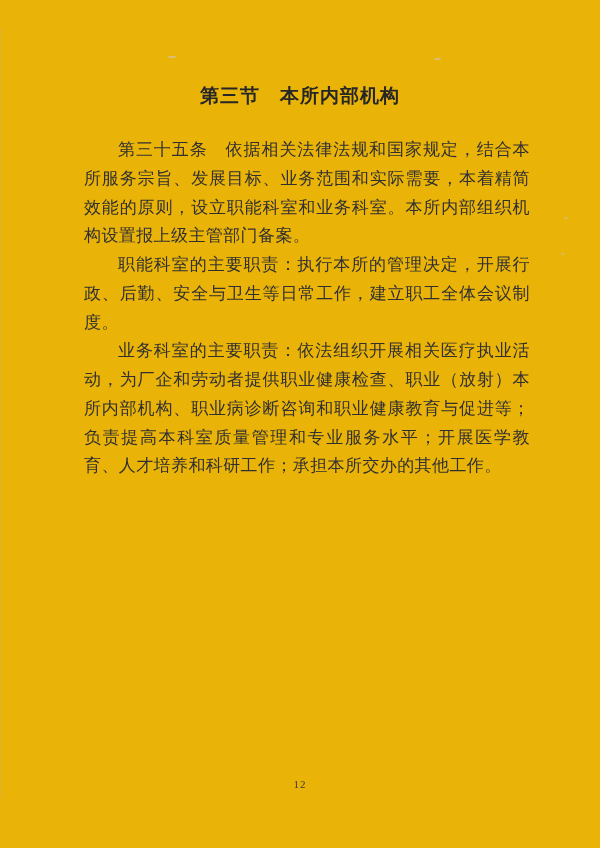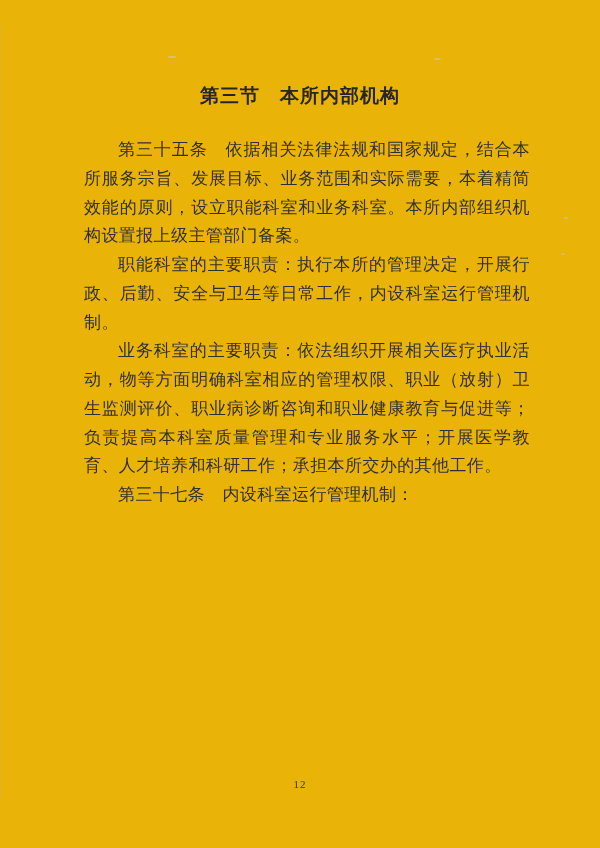--- a/index.html
+++ b/index.html
@@ -83,20 +83,19 @@
 
   <div class="artifact a1"></div>
   <div class="artifact a2"></div>
   <div class="artifact a3"></div>
   <div class="artifact a4"></div>
 
   <div class="section-title">第三节　本所内部机构</div>
 
   <div class="body-text">
     <p>第三十五条　依据相关法律法规和国家规定，结合本所服务宗旨、发展目标、业务范围和实际需要，本着精简效能的原则，设立职能科室和业务科室。本所内部组织机构设置报上级主管部门备案。</p>
-    <p>职能科室的主要职责：执行本所的管理决定，开展行政、后勤、安全与卫生等日常工作，内设科室运行管理机制。</p>
-    <p>业务科室的主要职责：依法组织开展相关医疗执业活动，物等方面明确科室相应的管理权限、职业（放射）卫生监测评价、职业病诊断咨询和职业健康教育与促进等；负责提高本科室质量管理和专业服务水平；开展医学教育、人才培养和科研工作；承担本所交办的其他工作。</p>
-    <p>第三十七条　内设科室运行管理机制：</p>
+    <p>职能科室的主要职责：执行本所的管理决定，开展行政、后勤、安全与卫生等日常工作，建立职工全体会议制度。</p>
+    <p>业务科室的主要职责：依法组织开展相关医疗执业活动，为厂企和劳动者提供职业健康检查、职业（放射）本所内部机构、职业病诊断咨询和职业健康教育与促进等；负责提高本科室质量管理和专业服务水平；开展医学教育、人才培养和科研工作；承担本所交办的其他工作。</p>
   </div>
 
   <div class="page-number">12</div>
 
 </div>
 
 </body></html>

